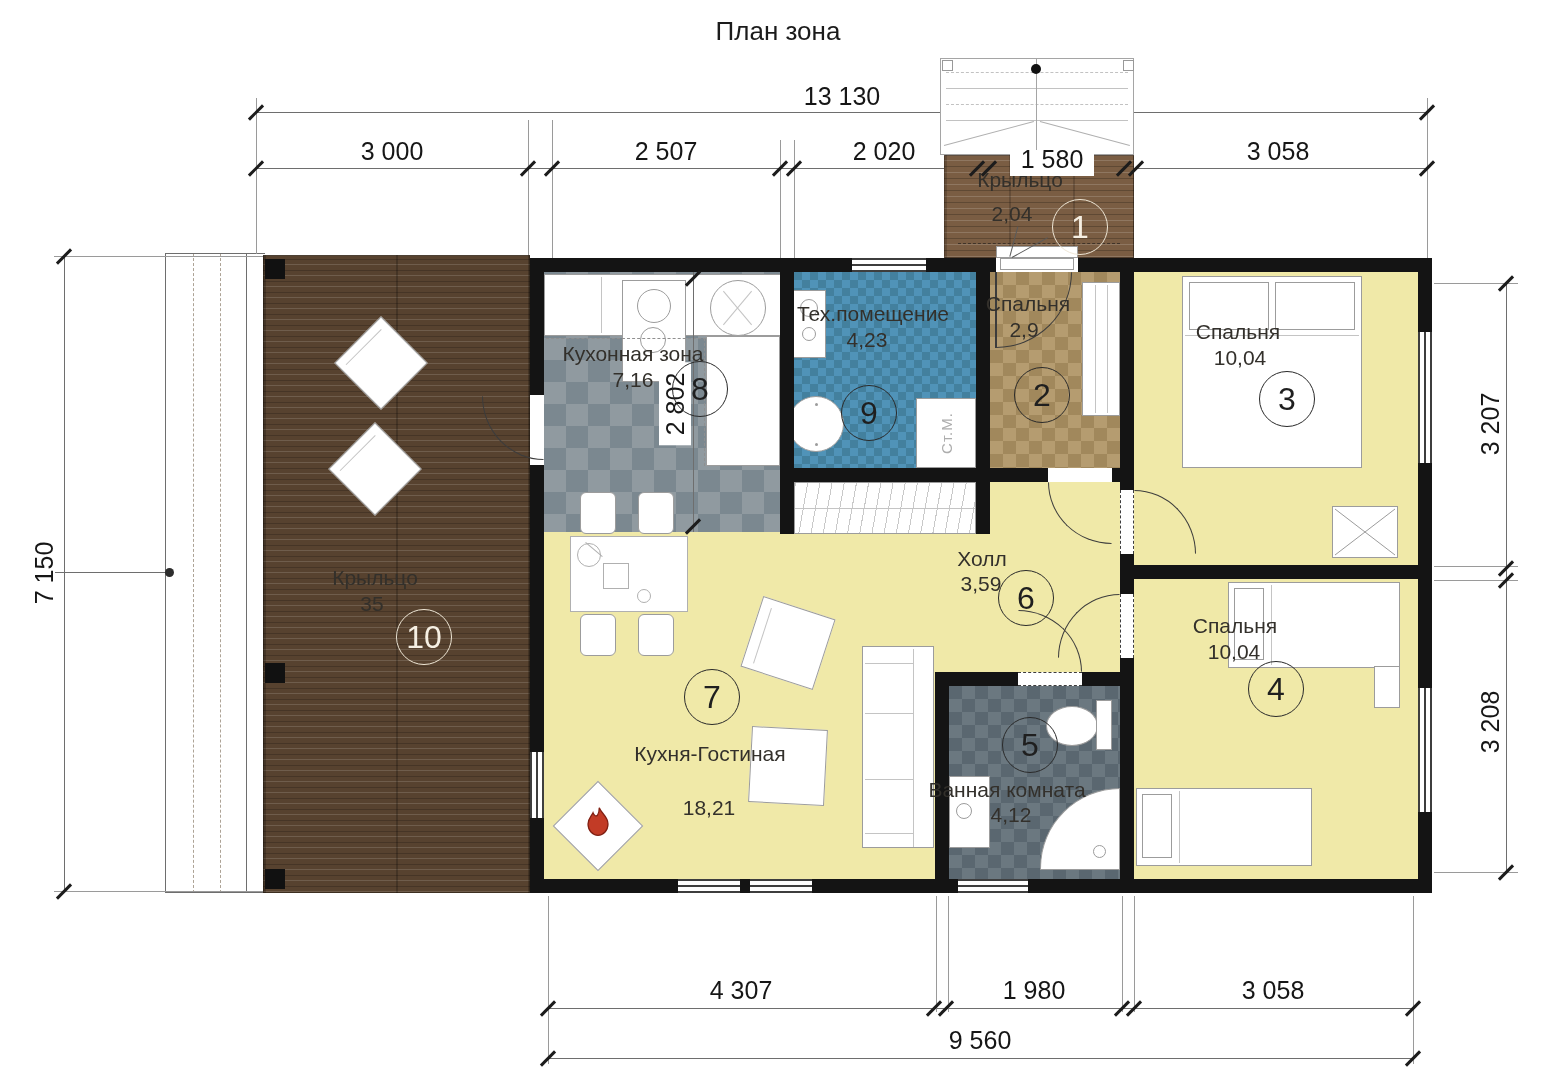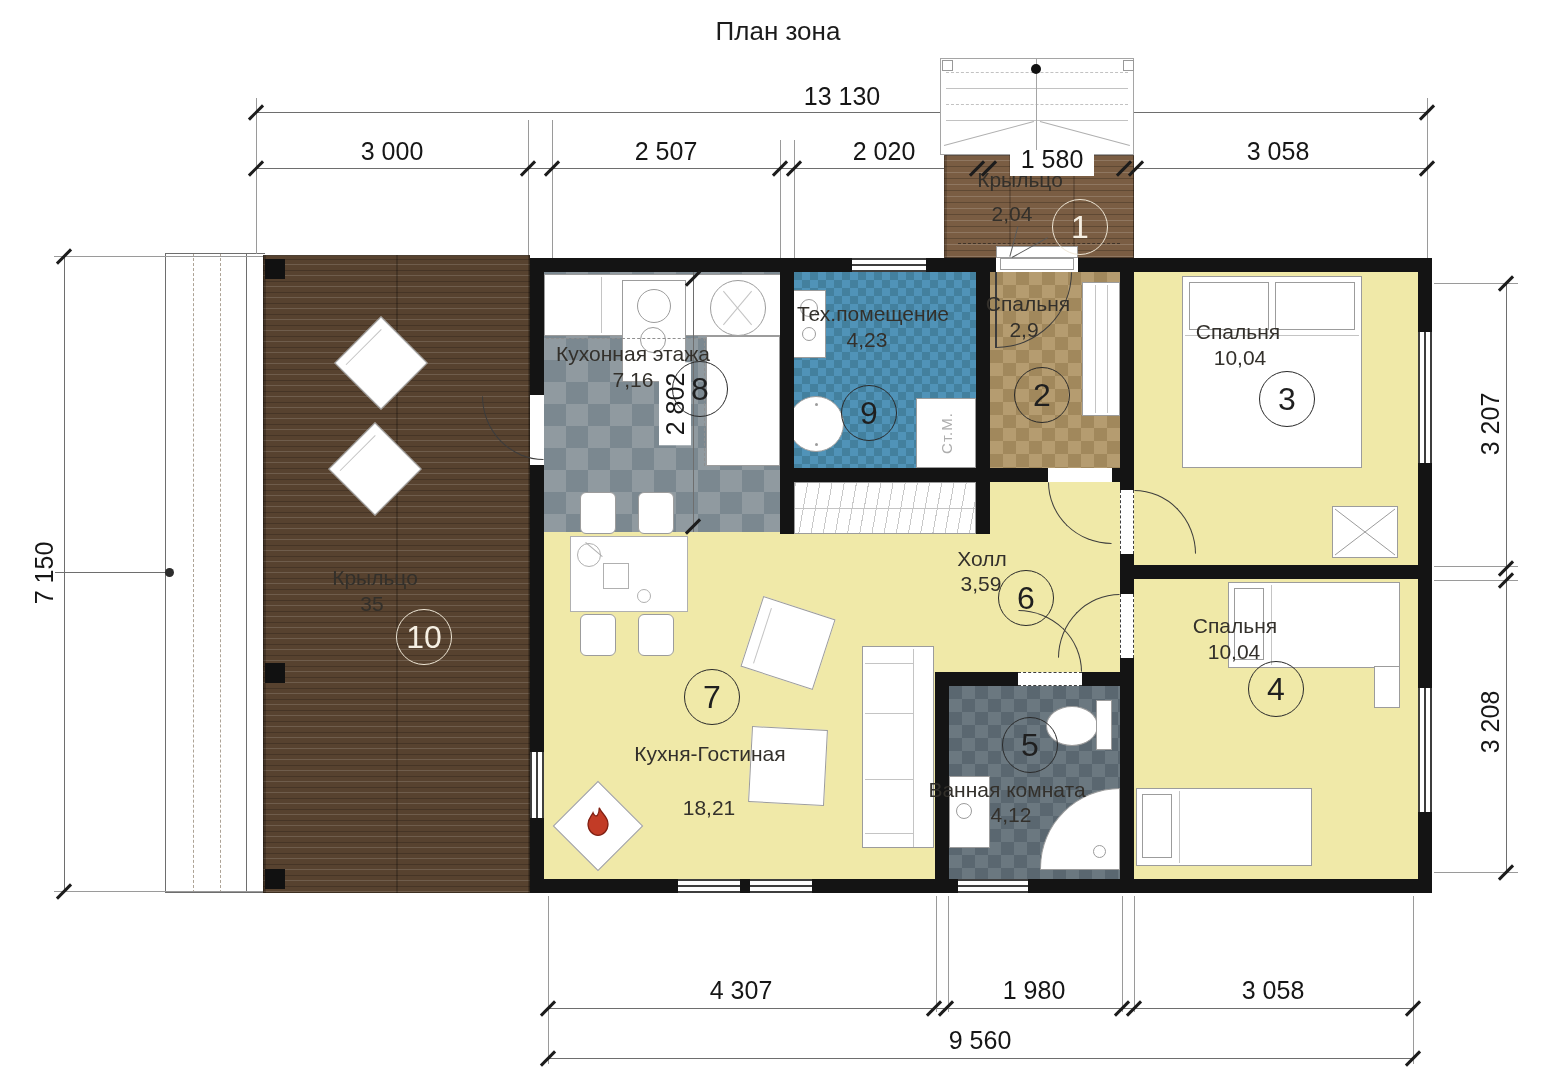--- a/index.html
+++ b/index.html
@@ -304,21 +304,21 @@
   <div class="dimtext vert" style="left:1490px;top:722px">3 208</div>
   <div class="dimtext" style="left:741px;top:977px">4 307</div>
   <div class="dimtext" style="left:1034px;top:977px">1 980</div>
   <div class="dimtext" style="left:1273px;top:977px">3 058</div>
   <div class="dimtext" style="left:980px;top:1027px">9 560</div>
 
   <div class="rname" style="left:1020px;top:168px">Крыльцо</div>
   <div class="rname" style="left:1012px;top:202px">2,04</div>
   <div class="rname" style="left:375px;top:566px">Крыльцо</div>
   <div class="rname" style="left:372px;top:592px">35</div>
-  <div class="rname" style="left:633px;top:342px">Кухонная этажа</div>
+  <div class="rname" style="left:633px;top:342px">Кухонная зона</div>
   <div class="rname" style="left:633px;top:368px">7,16</div>
   <div class="rname" style="left:873px;top:302px">Тех.помещение</div>
   <div class="rname" style="left:867px;top:328px">4,23</div>
   <div class="rname" style="left:1028px;top:292px">Спальня</div>
   <div class="rname" style="left:1024px;top:318px">2,9</div>
   <div class="rname" style="left:1238px;top:320px">Спальня</div>
   <div class="rname" style="left:1240px;top:346px">10,04</div>
   <div class="rname" style="left:982px;top:547px">Холл</div>
   <div class="rname" style="left:981px;top:572px">3,59</div>
   <div class="rname" style="left:1235px;top:614px">Спальня</div>

